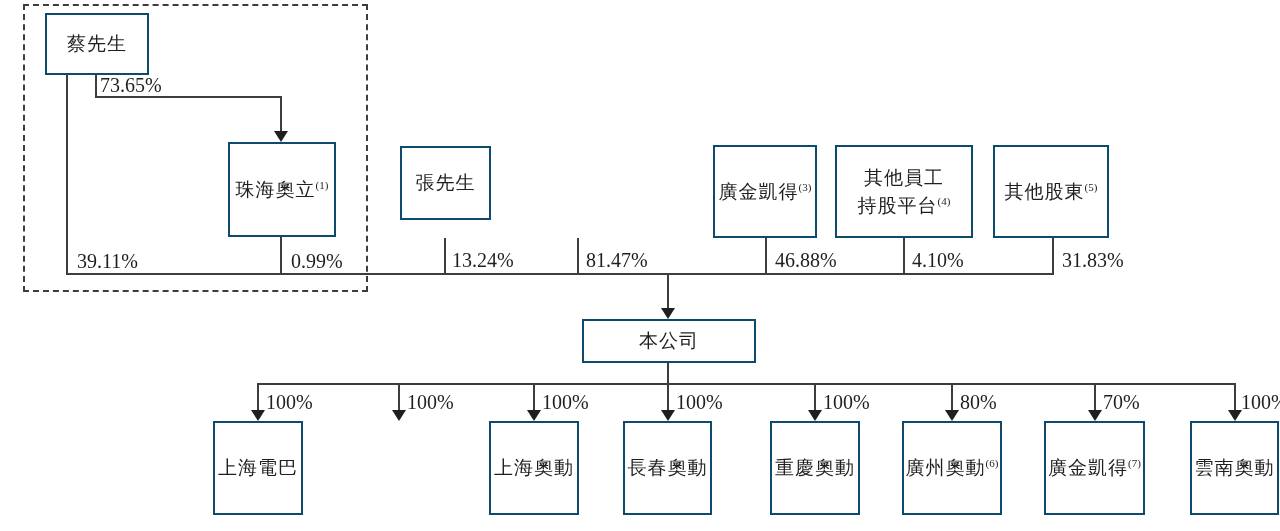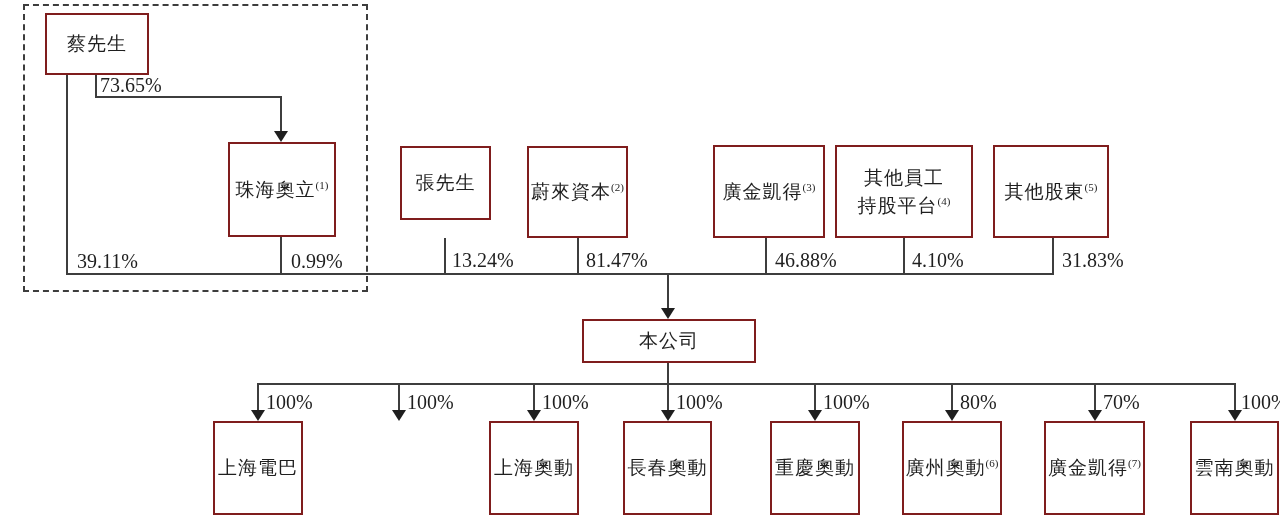--- a/index.html
+++ b/index.html
@@ -1,21 +1,21 @@
 <!DOCTYPE html>
 <html><head>
 <meta charset="utf-8">
 <style>
   html,body{margin:0;padding:0;background:#fff;}
   #stage{
     position:relative;width:1280px;height:531px;background:#fff;overflow:hidden;
     font-family:"Liberation Serif","DejaVu Serif",serif;color:#1f1f1f;
   }
   .node{
-    position:absolute;border:2px solid #7f1d1d;background:#fff;
+    position:absolute;border:2px solid #0c4a6e;background:#fff;
     display:flex;align-items:center;justify-content:center;text-align:center;
     font-size:19px;letter-spacing:1px;box-sizing:border-box;
   }
   .txt{line-height:1.45;}
   sup.note{font-size:11px;letter-spacing:0;line-height:0;vertical-align:super;}
   .v{position:absolute;width:2px;background:#3d3d3d;}
   .h{position:absolute;height:2px;background:#3d3d3d;}
   .dashed{position:absolute;border:2px dashed #3d3d3d;box-sizing:border-box;background:transparent;}
   .arrow{position:absolute;width:0;height:0;border-left:7px solid transparent;border-right:7px solid transparent;border-top:11px solid #1f1f1f;}
   .pct{position:absolute;font-size:20px;white-space:nowrap;color:#1f1f1f;}
@@ -66,25 +66,22 @@
   </div>
 
   <div class="node" style="left:228px;top:142px;width:108px;height:95px">
     <div class="txt"><span>珠海奧立</span><sup class="note">(1)</sup></div>
   </div>
 
   <div class="node" style="left:400px;top:146px;width:91px;height:74px">
     <div class="txt"><span>張先生</span></div>
   </div>
 
-  <div class="node" style="left:527px;top:146px;width:101px;height:92px">
-    <div class="txt"><span>蔚來資本</span><sup class="note">(2)</sup></div>
-  </div>
 
-  <div class="node" style="left:713px;top:145px;width:112px;height:93px">
+  <div class="node" style="left:713px;top:145px;width:104px;height:93px">
     <div class="txt"><span>廣金凱得</span><sup class="note">(3)</sup></div>
   </div>
 
   <div class="node" style="left:835px;top:145px;width:138px;height:93px">
     <div class="txt"><span>其他員工</span><br><span>持股平台</span><sup class="note">(4)</sup></div>
   </div>
 
   <div class="node" style="left:993px;top:145px;width:116px;height:93px">
     <div class="txt"><span>其他股東</span><sup class="note">(5)</sup></div>
   </div>

